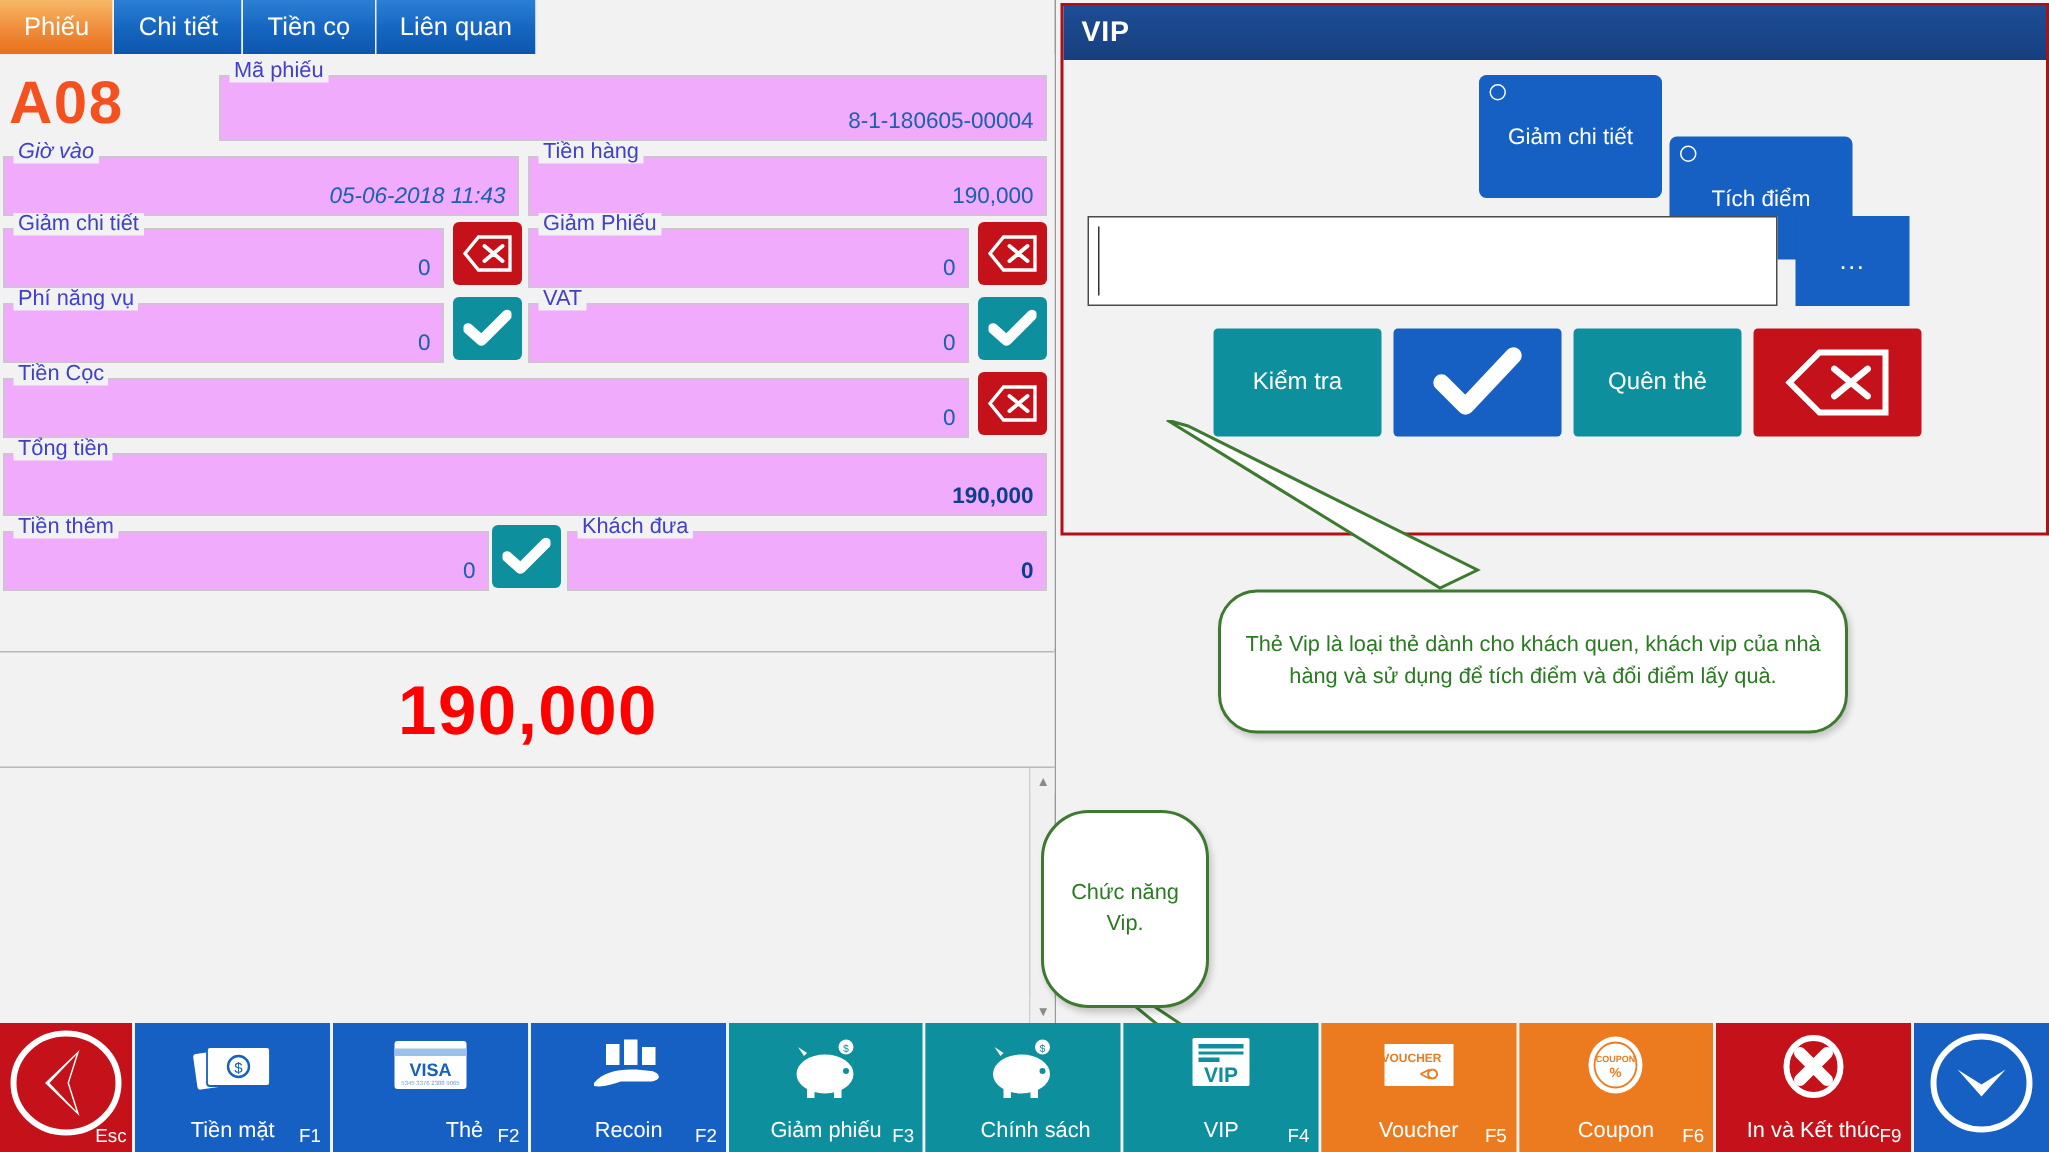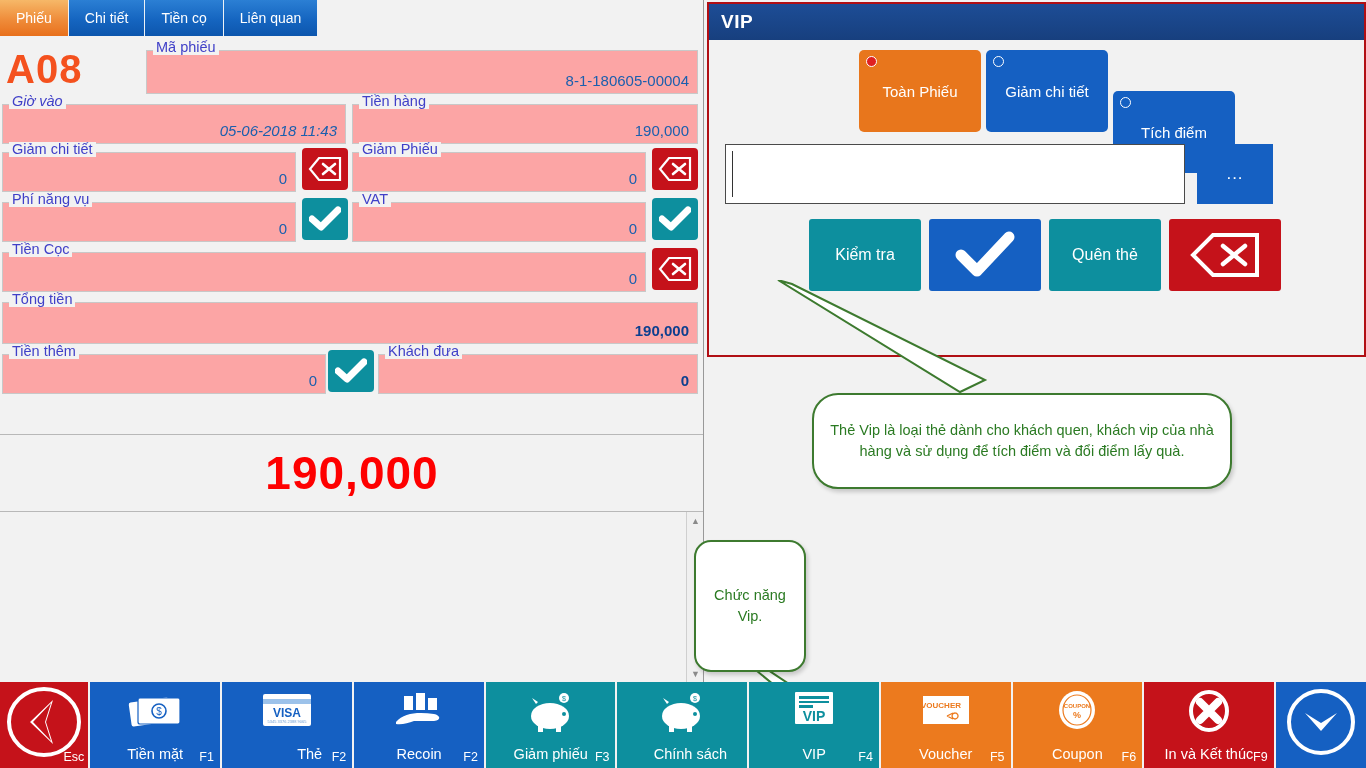--- a/index.html
+++ b/index.html
@@ -22,33 +22,33 @@
   
   #leftPanel {
     position: absolute; left: 0; top: 0; width: 704px; height: 682px;
     background: #f2f2f2; border-right: 1px solid #999; overflow: hidden;
   }
 
   
   .tabbar { position: absolute; left: 0; top: 0; height: 36px; display: flex; }
   .tab {
     height: 36px; display: flex; align-items: center; justify-content: center;
-    color: #fff; font-size: 14px; padding: 0 16px;
+    color: #fff; font-size: 17px; padding: 0 16px;
     background: linear-gradient(to bottom,#2b7fd4 0%,#1565c0 55%,#0d56ad 100%);
     border-right: 1px solid #eef2f6;
   }
   .tab.active {
     background: linear-gradient(to bottom,#f6b868 0%,#ef8c3a 55%,#e8701c 100%);
   }
 
   
   .form { position: absolute; left: 0; top: 36px; width: 704px; height: 396px; background: #f2f2f2; }
 
   .fieldset {
-    position: absolute; background: #fca5a5; border: 1px solid #c8c8c8; text-decoration: underline;
+    position: absolute; background: #f0abfc; border: 1px solid #c8c8c8; text-decoration: underline;
   }
   .fs-legend {
     position: absolute; top: -11px; left: 6px; background: #f2f2f2;
     color: #4040c8; font-size: 14.5px; padding: 0 3px; line-height: 15px;
     white-space: nowrap;
   }
   .fs-legend.ital { font-style: italic; }
   .fs-val {
     position: absolute; right: 8px; bottom: 4px; color: #1b5fae;
     font-size: 15px; text-align: right;
@@ -149,21 +149,21 @@
   .actBtn.red { background: #c5121a; }
 
   
   .callout {
     position: absolute; background: #fff; border: 2px solid #3d7a2f;
     border-radius: 26px; color: #2a7a22; text-align: center;
     box-shadow: 2px 3px 4px rgba(0,0,0,0.18);
     display: flex; align-items: center; justify-content: center; padding: 8px 16px;
   }
   #callout1 { left: 812px; top: 393px; width: 420px; height: 96px; font-size: 14.5px; line-height: 21px; }
-  #callout2 { left: 694px; top: 540px; width: 112px; height: 132px; font-size: 14.5px; line-height: 21px; border-radius: 17px; }
+  #callout2 { left: 694px; top: 540px; width: 112px; height: 132px; font-size: 14.5px; line-height: 21px; border-radius: 32px; }
   .leader { position: absolute; pointer-events: none; }
 
   
   #toolbar { position: absolute; left: 0; bottom: 0; width: 1366px; height: 86px; display: flex; }
   .tbtn {
     position: relative; height: 86px; cursor: pointer; color: #fff;
     display: flex; flex-direction: column; align-items: center; justify-content: flex-end;
     border-right: 2px solid #f2f2f2; padding-bottom: 6px;
   }
   .tbtn.blue { background: #1560c2; }
@@ -309,24 +309,20 @@
     </div>
   </div>
 
   <div id="rightArea">
 
     <div id="vipDialog">
       <div id="vipHeader">
         <span id="vipTitle">VIP</span>
       </div>
 
-      <div class="modeBtn orange" style="left:150px;">
-        <span class="radioDot on"></span>
-        <span>Toàn Phiếu</span>
-      </div>
       <div class="modeBtn blue" style="left:277px;">
         <span class="radioDot"></span>
         <span>Giảm chi tiết</span>
       </div>
       <div class="modeBtn blue" style="left:404px;margin-top:41px;">
         <span class="radioDot"></span>
         <span>Tích điểm</span>
       </div>
 
       <div id="vipInput">

